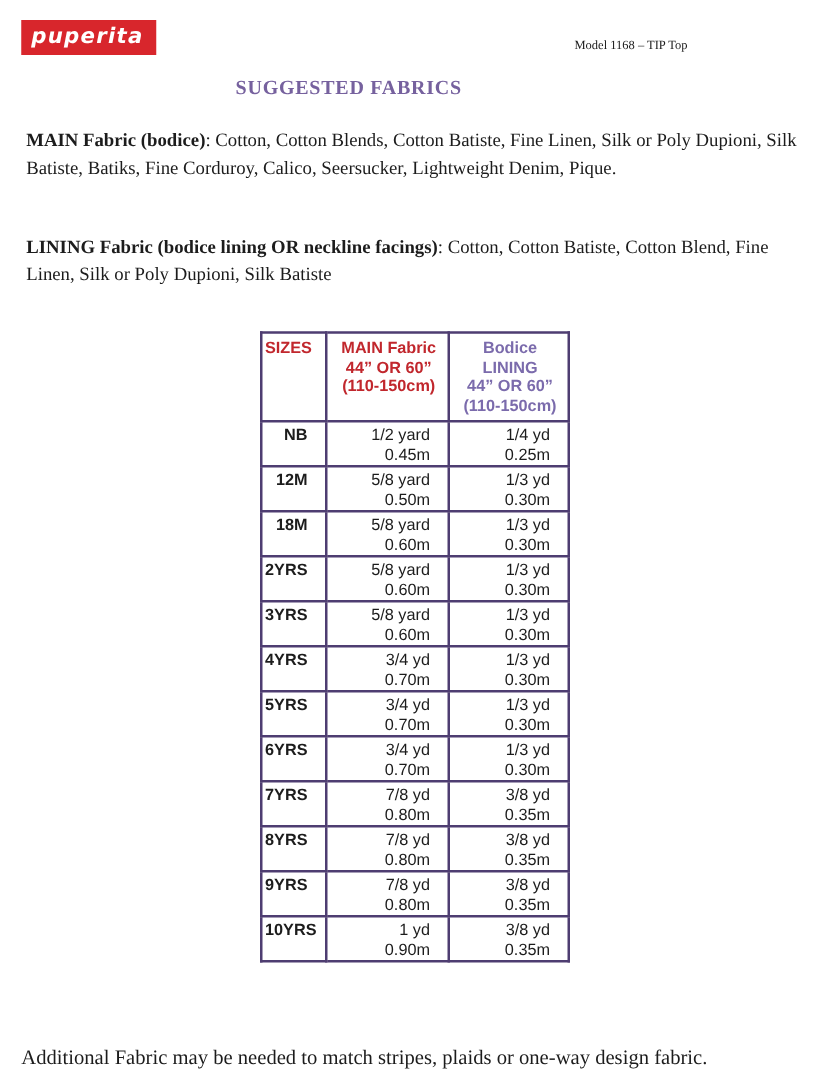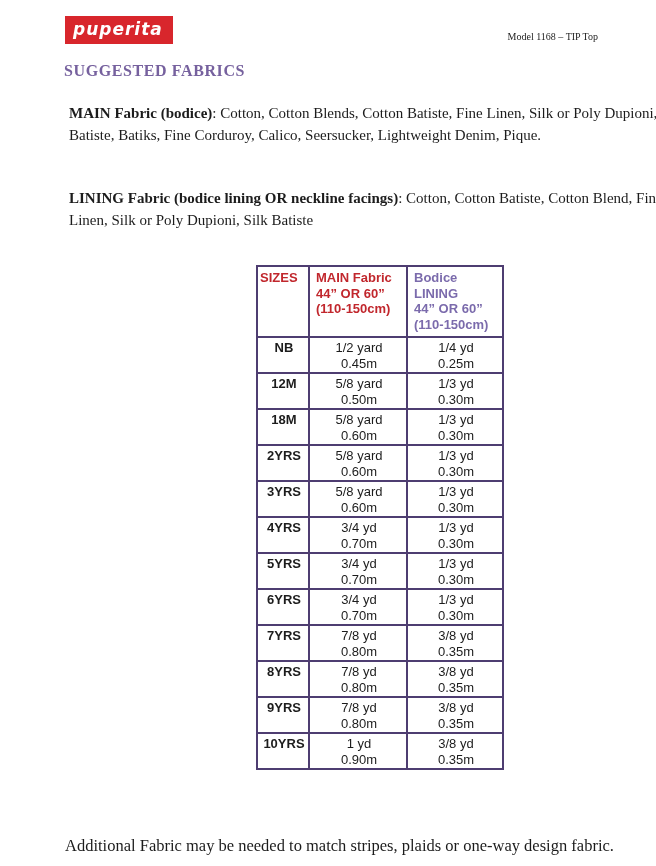--- a/index.html
+++ b/index.html
@@ -12,39 +12,39 @@
   }
   *{margin:0;padding:0;box-sizing:border-box;}
   html,body{background:#ffffff;}
   body{
     width:656px;height:866px;
     font-family:"Liberation Serif", serif;
     color:var(--ink);
     position:relative;
     overflow:hidden;
   }
-  .page{position:relative;width:558px;height:866px;background:#fff;margin-left:48px;}
+  .page{position:relative;width:558px;height:866px;background:#fff;}
 
   .logo{
     position:absolute;left:17px;top:16px;
     background:var(--logo-red);
     color:#fff;
     font-family:"DejaVu Sans", sans-serif;
     font-style:italic;font-weight:bold;
     font-size:17px;line-height:21px;
     padding:3px 10px 4px 8px;
     letter-spacing:1px;
   }
   .model-label{
     position:absolute;right:8px;top:31px;
     font-size:10px;
   }
   .page-title{
-    position:absolute;top:62px;left:16px;width:100%;
-    text-align:left;
+    position:absolute;top:62px;left:0;width:100%;
+    text-align:center;
     color:var(--purple-title);
     font-size:16px;font-weight:bold;
     letter-spacing:0.6px;
   }
   .para{
     position:absolute;left:21px;width:625px;
     font-size:15px;line-height:21.5px;
   }
   .para-main{top:103px;}
   .para-lining{top:188px;}
@@ -56,32 +56,32 @@
     width:246px;
     font-family:"Liberation Sans", sans-serif;
     font-size:13px;
   }
   table.fabric th, table.fabric td{
     border:2px solid var(--border-purple);
   }
   th{
     vertical-align:top;
     font-weight:bold;
-    text-align:left;
+    text-align:center;
     padding:3px 4px 4px 6px;
     line-height:15.5px;
   }
   th.size-col{width:52px;text-align:center;padding-left:2px;padding-right:17px;}
   th.main-col{width:98px;color:var(--red-text);}
   th.lining-col{width:96px;color:var(--purple-text);}
   th.size-col{color:var(--red-text);}
   td{
     vertical-align:top;
-    text-align:center;
-    padding:2px 0 1px 2px;
+    text-align:right;
+    padding:2px 14px 1px 2px;
     line-height:15.5px;
     height:30px;
   }
   td.size-cell{font-weight:bold;}
   .footer-note{
     position:absolute;left:17px;top:836px;width:630px;
     font-size:16.5px;
   }
 </style>
 </head>

